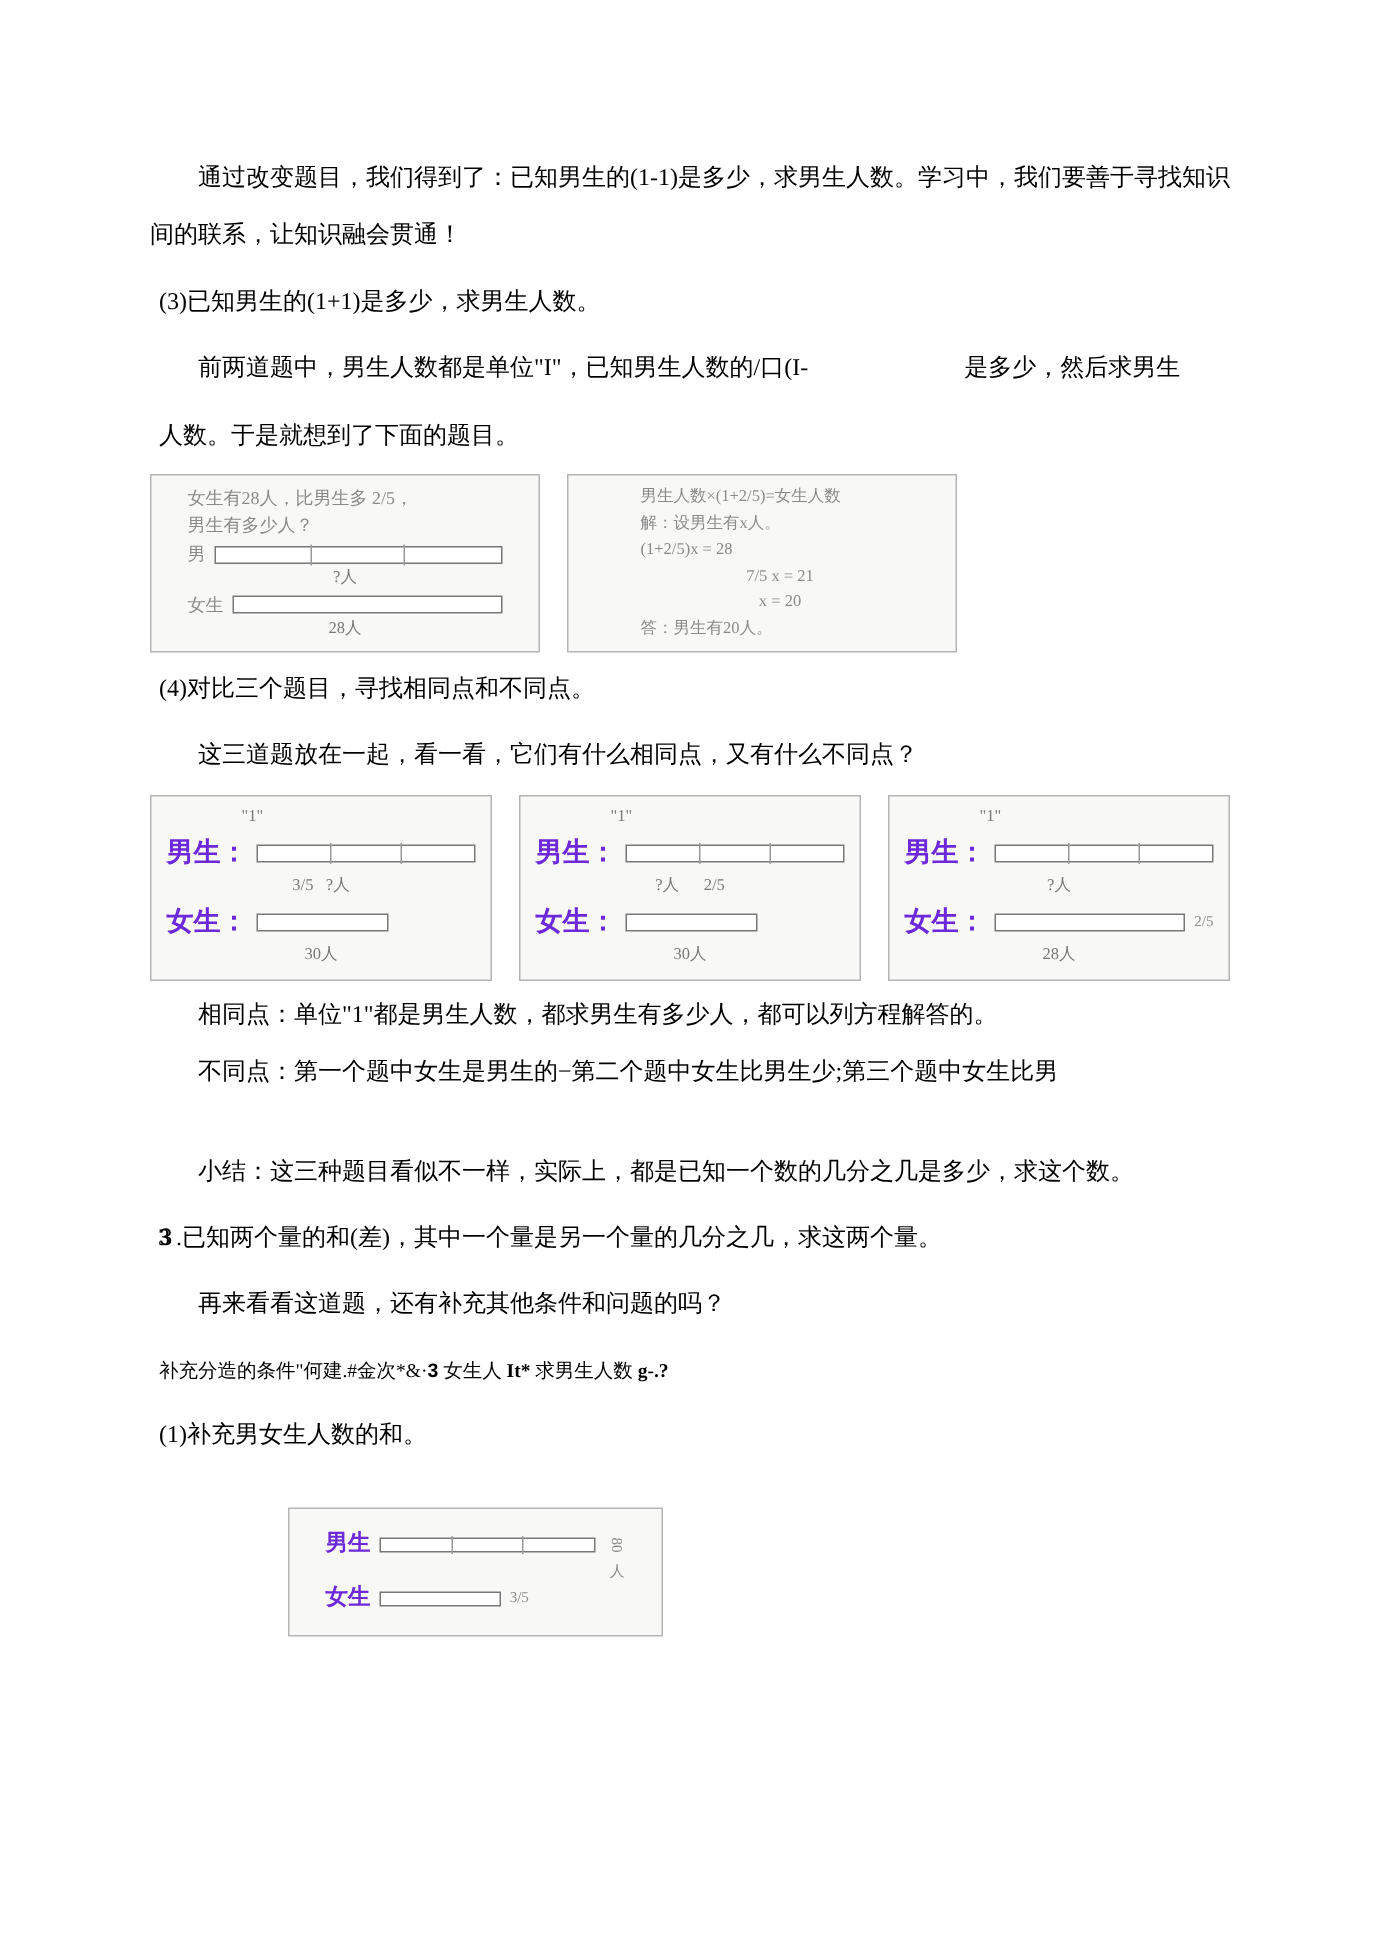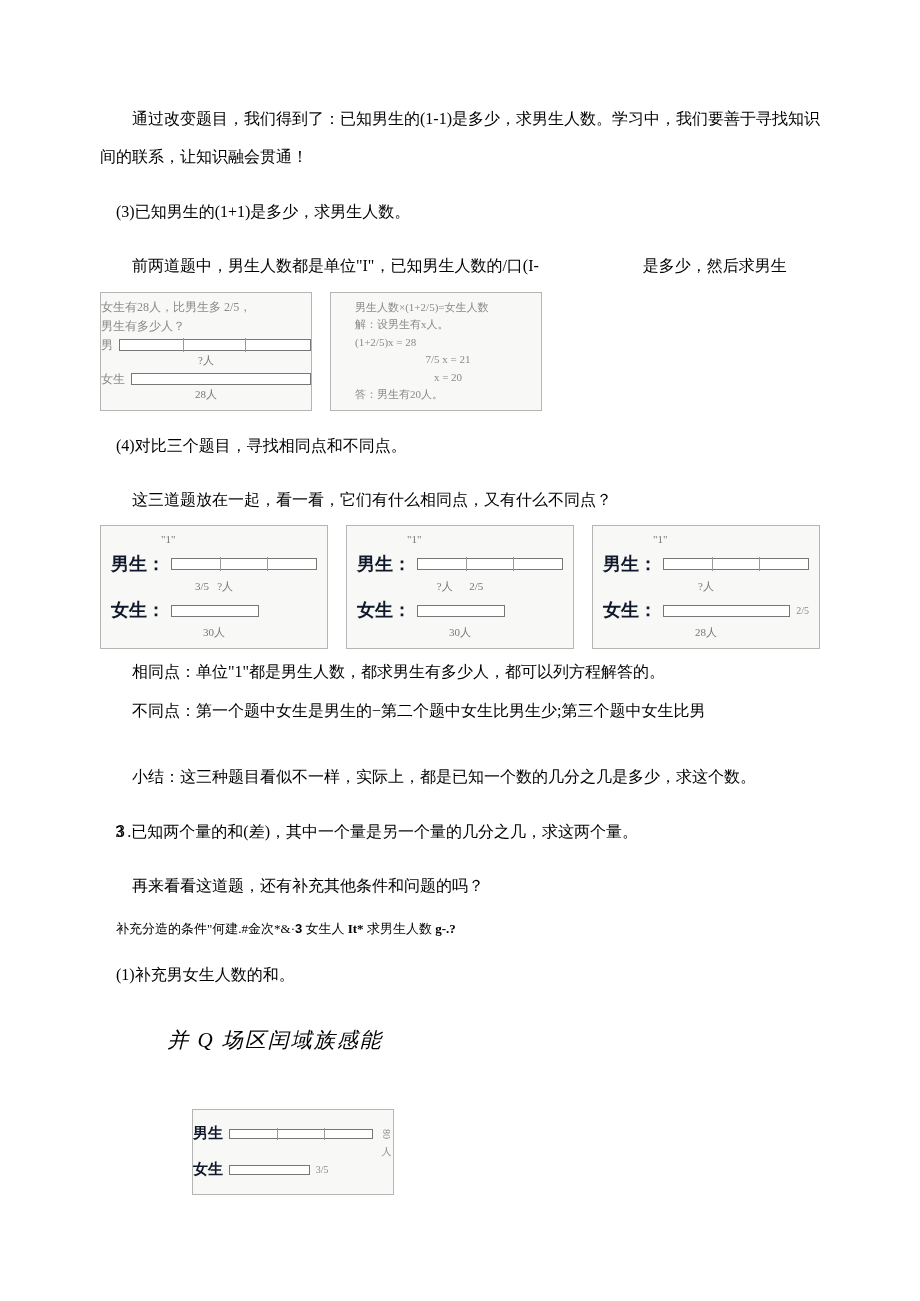--- a/index.html
+++ b/index.html
@@ -14,39 +14,39 @@
   .page {
     padding: 100px 100px 60px 100px;
     line-height: 2.4;
   }
   .para {
     text-indent: 2em;
     margin: 0;
   }
   .para-no-indent {
     text-indent: 0;
-    margin: 16px;
+    margin: 6px;
   }
   .img-row {
     display: flex;
     gap: 18px;
     margin: 6px 0 4px 0;
     align-items: flex-start;
   }
   .img-box {
     border: 1px solid #b5b5b5;
     background: #f8f8f7;
     color: #8a8a8a;
     font-family: "KaiTi", "STKaiti", serif;
     font-size: 12px;
     line-height: 1.4;
     display: flex;
     flex-direction: column;
     justify-content: center;
-    padding: 6px 0;
+    padding: 6px 24px;
     filter: blur(0.4px);
     position: relative;
   }
   .img-box .hand {
     font-family: "KaiTi", "STKaiti", cursive;
   }
   .section-num {
     font-family: Arial, sans-serif;
   }
   .small-line {
@@ -65,21 +65,21 @@
   .small-box {
     width: 200px;
     height: 72px;
     margin-left: 92px;
     margin-top: 6px;
   }
   .label-han {
     font-family: "KaiTi","STKaiti",serif;
     font-size: 18px;
     font-weight: bold;
-    color: #0f172a;
+    color: #6d28d9;
   }
   .diagram-row .img-box { width: 210px; height: 110px; padding: 6px 10px; }
   .top-row .img-box { width: 210px; height: 105px; }
   .flexcol { display:flex; flex-direction:column; justify-content:space-around; height:100%; }
   .row-in { display:flex; align-items:center; gap:6px; }
   .bar { flex:1; height:10px; border:1px solid #777; background:#fff; position:relative; }
   .ticks::before,.ticks::after{content:"";position:absolute;top:-2px;bottom:-2px;border-left:1px solid #999;}
   .ticks::before{left:33%;} .ticks::after{left:66%;}
   .sub { font-size:11px; text-align:center; color:#777; margin-top:-2px;}
 </style>
@@ -90,20 +90,21 @@
 
   <p class="para">通过改变题目，我们得到了：已知男生的(1-1)是多少，求男生人数。学习中，我们要善于寻找知识间的联系，让知识融会贯通！</p>
 
   <p class="para-no-indent">(3)已知男生的(1+1)是多少，求男生人数。</p>
 
   <p class="para">
     <span>前两道题中，男生人数都是单位"I"，已知男生人数的/口(I-</span>
     <span style="display:inline-block;width:6em;"></span>
     <span>是多少，然后求男生</span>
   </p>
+  <p class="para-no-indent">人数。于是就想到了下面的题目。</p>
 
   <div class="img-row top-row">
     <div class="img-box">
       <div class="flexcol">
         <div class="hand">女生有28人，比男生多 2/5，</div>
         <div class="hand">男生有多少人？</div>
         <div class="row-in">
             <span class="hand">男</span>
             <div class="bar ticks"></div>
           </div>
@@ -189,21 +190,20 @@
   <p class="para-no-indent"><span class="section-num">3</span><span style="margin-left:-0.6em;">3 .已知两个量的和(差)，其中一个量是另一个量的几分之几，求这两个量。</span></p>
 
   <p class="para">再来看看这道题，还有补充其他条件和问题的吗？</p>
 
   <p class="para-no-indent small-line">
     <span>补充分造的条件"何建.#金次*&amp;·</span><b class="section-num">3</b><span> 女生人 </span><b>It*</b><span> 求男生人数 </span><b>g-.?</b>
   </p>
 
   <p class="para-no-indent">(1)补充男女生人数的和。</p>
 
-  <p class="kai">并 Q 场区闰域族感能</p>
 
   <div style="height:16px"></div>
 
   <div class="img-box small-box">
     <div class="flexcol">
       <div class="row-in">
           <span class="label-han" style="font-size:15px">男生</span>
           <div class="bar ticks" style="height:8px"></div>
           <span style="font-size:10px;writing-mode:vertical-rl">80人</span>
         </div>

